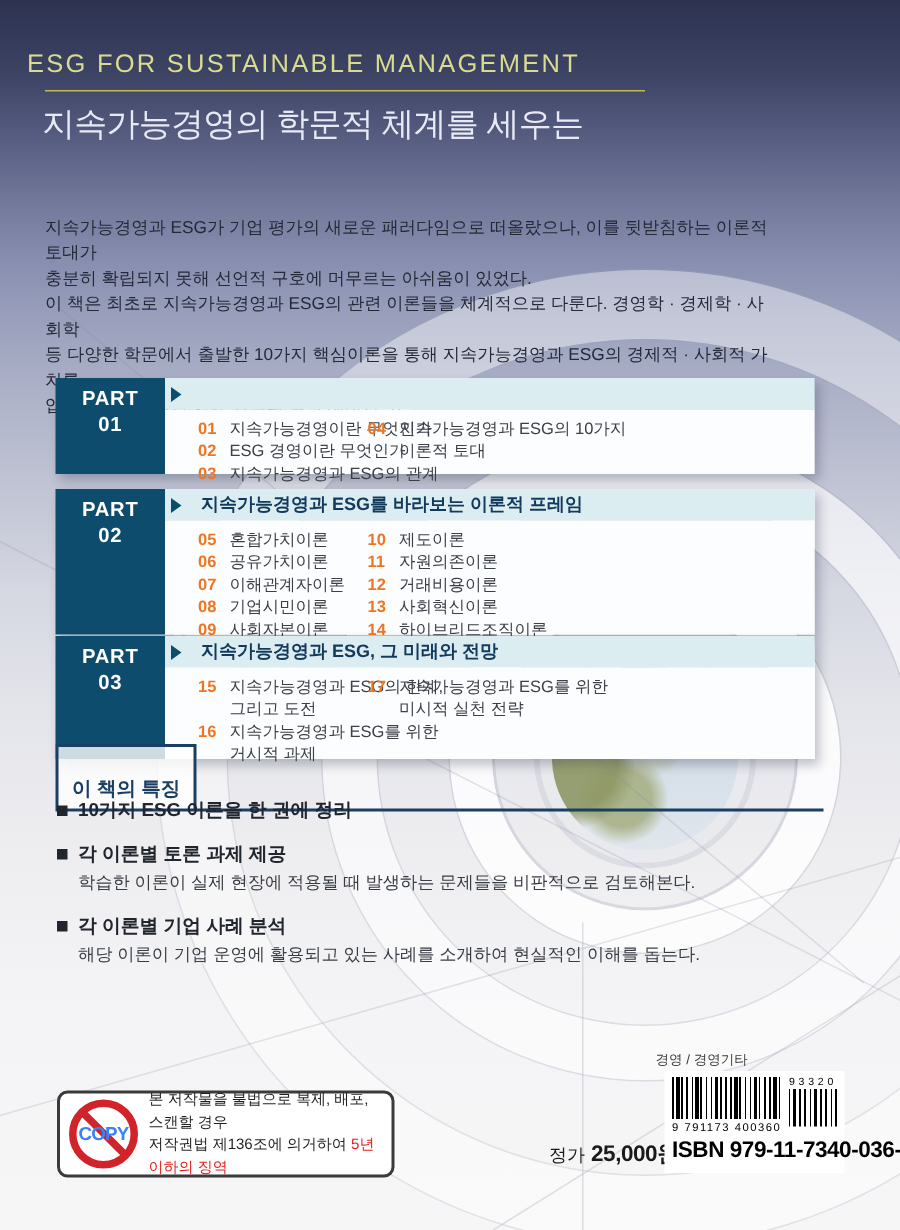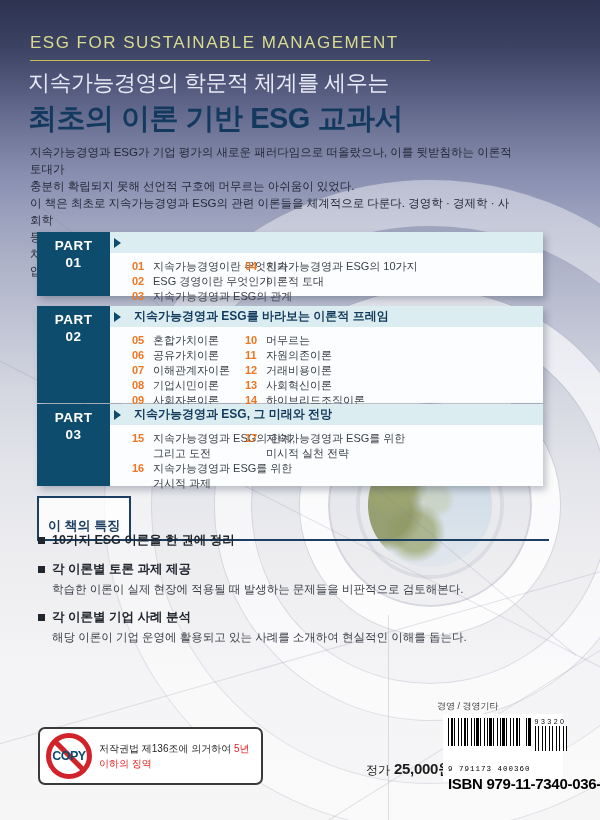--- a/index.html
+++ b/index.html
@@ -34,28 +34,28 @@
   }
   .seam{position:absolute;background:rgba(130,136,158,.22);}
   .s1{width:760px;height:1px;top:330px;left:-60px;transform:rotate(27deg);transform-origin:left top;}
   .s2{width:700px;height:1px;top:205px;left:40px;transform:rotate(40deg);transform-origin:left top;}
   .s3{width:800px;height:1px;top:640px;left:-40px;transform:rotate(-16deg);}
   .s4{width:600px;height:1px;top:800px;left:60px;transform:rotate(-32deg);background:rgba(150,155,172,.28);}
   .s5{width:1px;height:210px;left:388px;top:615px;background:rgba(150,155,172,.3);}
 
   
   .content{position:absolute;inset:0;z-index:2;}
-  .tagline{position:absolute;left:30px;top:33px;font-size:17px;letter-spacing:1.5px;color:#d8db90;font-weight:400;}
+  .tagline{position:absolute;left:18px;top:33px;font-size:17px;letter-spacing:1.5px;color:#d8db90;font-weight:400;}
   .gold-line{position:absolute;left:30px;top:60px;width:400px;height:1px;background:#c5b952;}
   .subtitle{position:absolute;left:28px;top:68px;margin:0;font-size:22px;font-weight:500;color:#e7e9f4;letter-spacing:-0.5px;}
   .title{position:absolute;left:28px;top:99px;margin:0;font-size:29px;font-weight:800;color:#14395f;letter-spacing:-0.5px;}
   .intro{position:absolute;left:30px;top:144px;width:490px;margin:0;font-size:11.5px;line-height:17px;color:#242938;white-space:pre-line;}
 
   
-  .part{position:absolute;left:37px;width:506px;display:flex;box-shadow:3px 4px 7px rgba(30,40,60,.28);}
+  .part{position:absolute;left:37px;width:506px;display:flex;box-shadow:3px 4px 7px rgba(30,40,60,.28);margin-top:20px;}
   .part.p1{top:232px;height:64px;}
   .part.p2{top:306px;height:97px;}
   .part.p3{top:404px;height:82px;}
   .part-tab{width:73px;flex:none;background:#0d4c6c;color:#fff;font-weight:bold;font-size:13.5px;
             text-align:center;padding-top:5px;line-height:17px;letter-spacing:.5px;box-sizing:border-box;}
   .part-tab span{display:block;}
   .part-right{flex:1;display:flex;flex-direction:column;}
   .part-strip{height:21px;flex:none;background:#dcedf1;position:relative;display:flex;align-items:center;
               padding-left:24px;font-weight:bold;font-size:12px;color:#123a5c;}
   .part-arrow{position:absolute;left:4px;top:50%;transform:translateY(-50%);width:0;height:0;
@@ -79,35 +79,35 @@
   .sq{width:7px;height:7px;background:#20252e;margin-right:7px;flex:none;}
   .f-desc{margin:4px 0 0 14px;font-size:11.5px;color:#383d44;line-height:15px;}
 
   
   .copy-box{position:absolute;left:38px;top:727px;width:225px;height:58px;border:2px solid #3a3a3a;border-radius:7px;
             background:#fff;display:flex;align-items:center;padding:0 7px 0 6px;box-sizing:border-box;}
   .copy-badge{position:relative;width:46px;height:46px;flex:none;margin-right:7px;}
   .copy-circle{position:absolute;inset:0;border:5px solid #d2232a;border-radius:50%;box-sizing:border-box;}
   .copy-slash{position:absolute;left:50%;top:3px;width:5px;height:40px;margin-left:-2.5px;background:#d2232a;transform:rotate(-45deg);}
   .copy-word{position:absolute;inset:0;display:flex;align-items:center;justify-content:center;
-             font-weight:900;font-size:12.5px;letter-spacing:-.5px;color:#0c4a6e;}
+             font-weight:900;font-size:12.5px;letter-spacing:-.5px;color:#3b82f6;}
   .copy-lines{font-size:10px;line-height:15px;color:#1f1f1f;}
   .copy-lines .red{color:#e41e1c;}
   .price{position:absolute;left:366px;top:760px;display:flex;align-items:flex-end;gap:4px;color:#1a1a1a;}
   .price .lbl{font-size:12px;}
   .price b{font-size:15px;letter-spacing:-.3px;}
   .category{position:absolute;left:437px;top:700px;font-size:9px;color:#3a3a3a;}
   .barcode-panel{position:absolute;left:443px;top:714px;width:120px;height:68px;background:#fff;
                  padding:4px 5px 3px;box-sizing:border-box;}
   .bars-row{display:flex;gap:4px;}
   .bars-col-main{flex:1;}
   .bars-main{height:28px;background:repeating-linear-gradient(90deg,
       #000 0px,#000 1px,#fff 1px,#fff 2.5px,#000 2.5px,#000 5px,#fff 5px,#fff 6px,
       #000 6px,#000 7px,#fff 7px,#fff 9.5px,#000 9.5px,#000 10.5px,#fff 10.5px,#fff 13px);}
-  .ean-num{font-size:7.5px;letter-spacing:1px;text-align:right;color:#000;margin-top:19px;white-space:nowrap;font-family:Liberation Mono, monospace;}
+  .ean-num{font-size:7.5px;letter-spacing:1px;text-align:left;color:#000;margin-top:1px;white-space:nowrap;}
   .bars-col-addon{width:32px;flex:none;}
   .addon-num{font-size:7px;letter-spacing:2.5px;text-align:center;color:#000;margin-bottom:1px;white-space:nowrap;}
   .bars-small{height:25px;background:repeating-linear-gradient(90deg,
       #000 0px,#000 1px,#fff 1px,#fff 3px,#000 3px,#000 4.5px,#fff 4.5px,#fff 7px);}
   .isbn{font-weight:bold;font-size:15px;text-align:left;margin-top:2px;letter-spacing:-.3px;color:#000;white-space:nowrap;}
 </style>
 </head>
 <body>
 
 <div class="page">
@@ -122,21 +122,20 @@
     <div class="seam s3"></div>
     <div class="seam s4"></div>
     <div class="seam s5"></div>
   </div>
 
   <div class="content">
 
     <div class="tagline">ESG FOR SUSTAINABLE MANAGEMENT</div>
     <div class="gold-line"></div>
     <h1 class="subtitle">지속가능경영의 학문적 체계를 세우는</h1>
-    <h2 class="title">최초의 이론 기반 ESG 교과서</h2>
     <p class="intro">지속가능경영과 ESG가 기업 평가의 새로운 패러다임으로 떠올랐으나, 이를 뒷받침하는 이론적 토대가
 충분히 확립되지 못해 선언적 구호에 머무르는 아쉬움이 있었다.
 이 책은 최초로 지속가능경영과 ESG의 관련 이론들을 체계적으로 다룬다. 경영학 · 경제학 · 사회학
 등 다양한 학문에서 출발한 10가지 핵심이론을 통해 지속가능경영과 ESG의 경제적 · 사회적 가치를
 입증하며 장기적인 이윤 창출의 길을 제시한다.</p>
 
     <section class="part p1">
       <div class="part-tab">
         <span>PART</span>
         <span>01</span>
@@ -200,21 +199,21 @@
                 <em class="t">기업시민이론</em>
               </li>
             <li>
                 <i class="n">09</i>
                 <em class="t">사회자본이론</em>
               </li>
           </ul>
           <ul class="icol c2">
             <li>
                 <i class="n">10</i>
-                <em class="t">머무르는</em>
+                <em class="t">제도이론</em>
               </li>
             <li>
                 <i class="n">11</i>
                 <em class="t">자원의존이론</em>
               </li>
             <li>
                 <i class="n">12</i>
                 <em class="t">거래비용이론</em>
               </li>
             <li>
@@ -291,20 +290,21 @@
       </div>
     </div>
 
     <div class="copy-box">
       <div class="copy-badge">
         <span class="copy-circle"></span>
         <span class="copy-slash"></span>
         <span class="copy-word">COPY</span>
       </div>
       <div class="copy-lines">
+        <div><span>본 저작물을 불법으로 복제, 배포, 스캔할 경우</span></div>
         <div><span>저작권법 제136조에 의거하여 </span><span class="red">5년 이하의 징역</span></div>
       </div>
     </div>
 
     <div class="price">
       <span class="lbl">정가</span>
       <b>25,000원</b>
     </div>
     <div class="category">경영 / 경영기타</div>
     <div class="barcode-panel">

